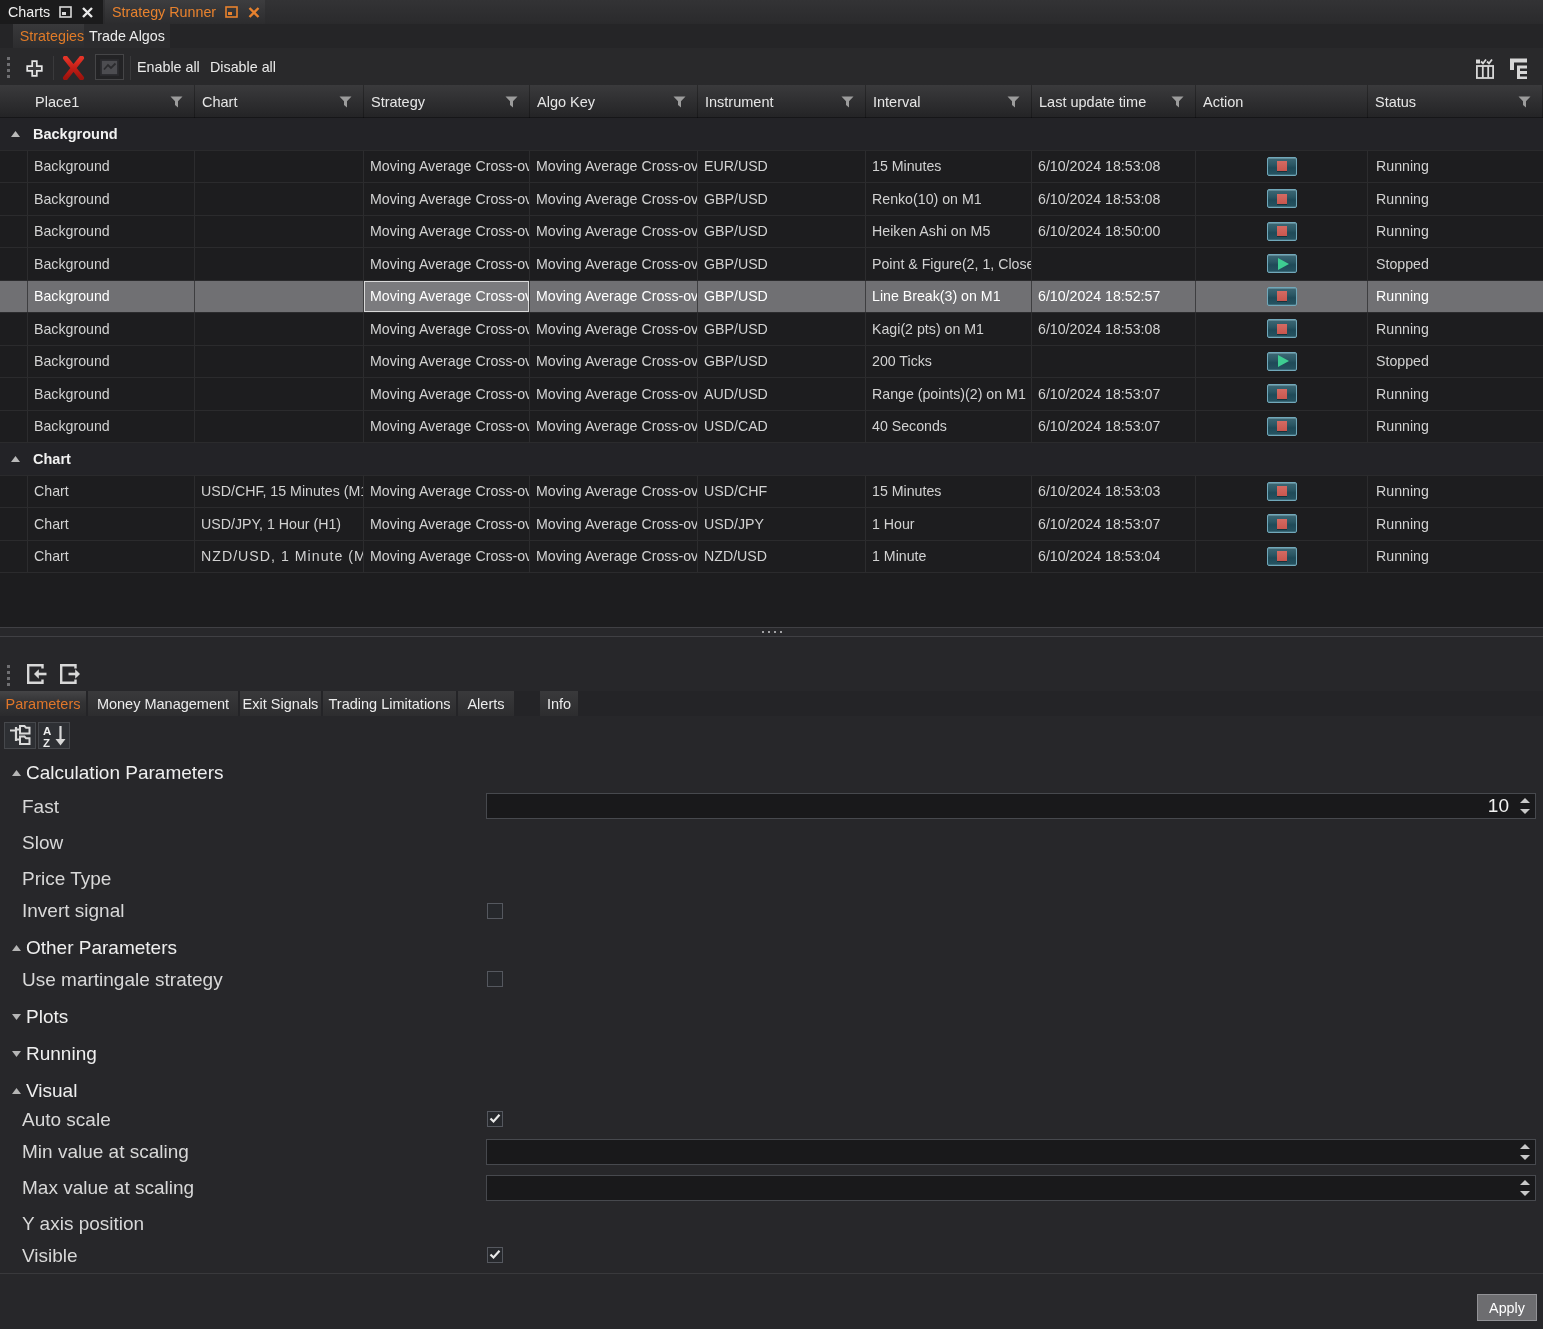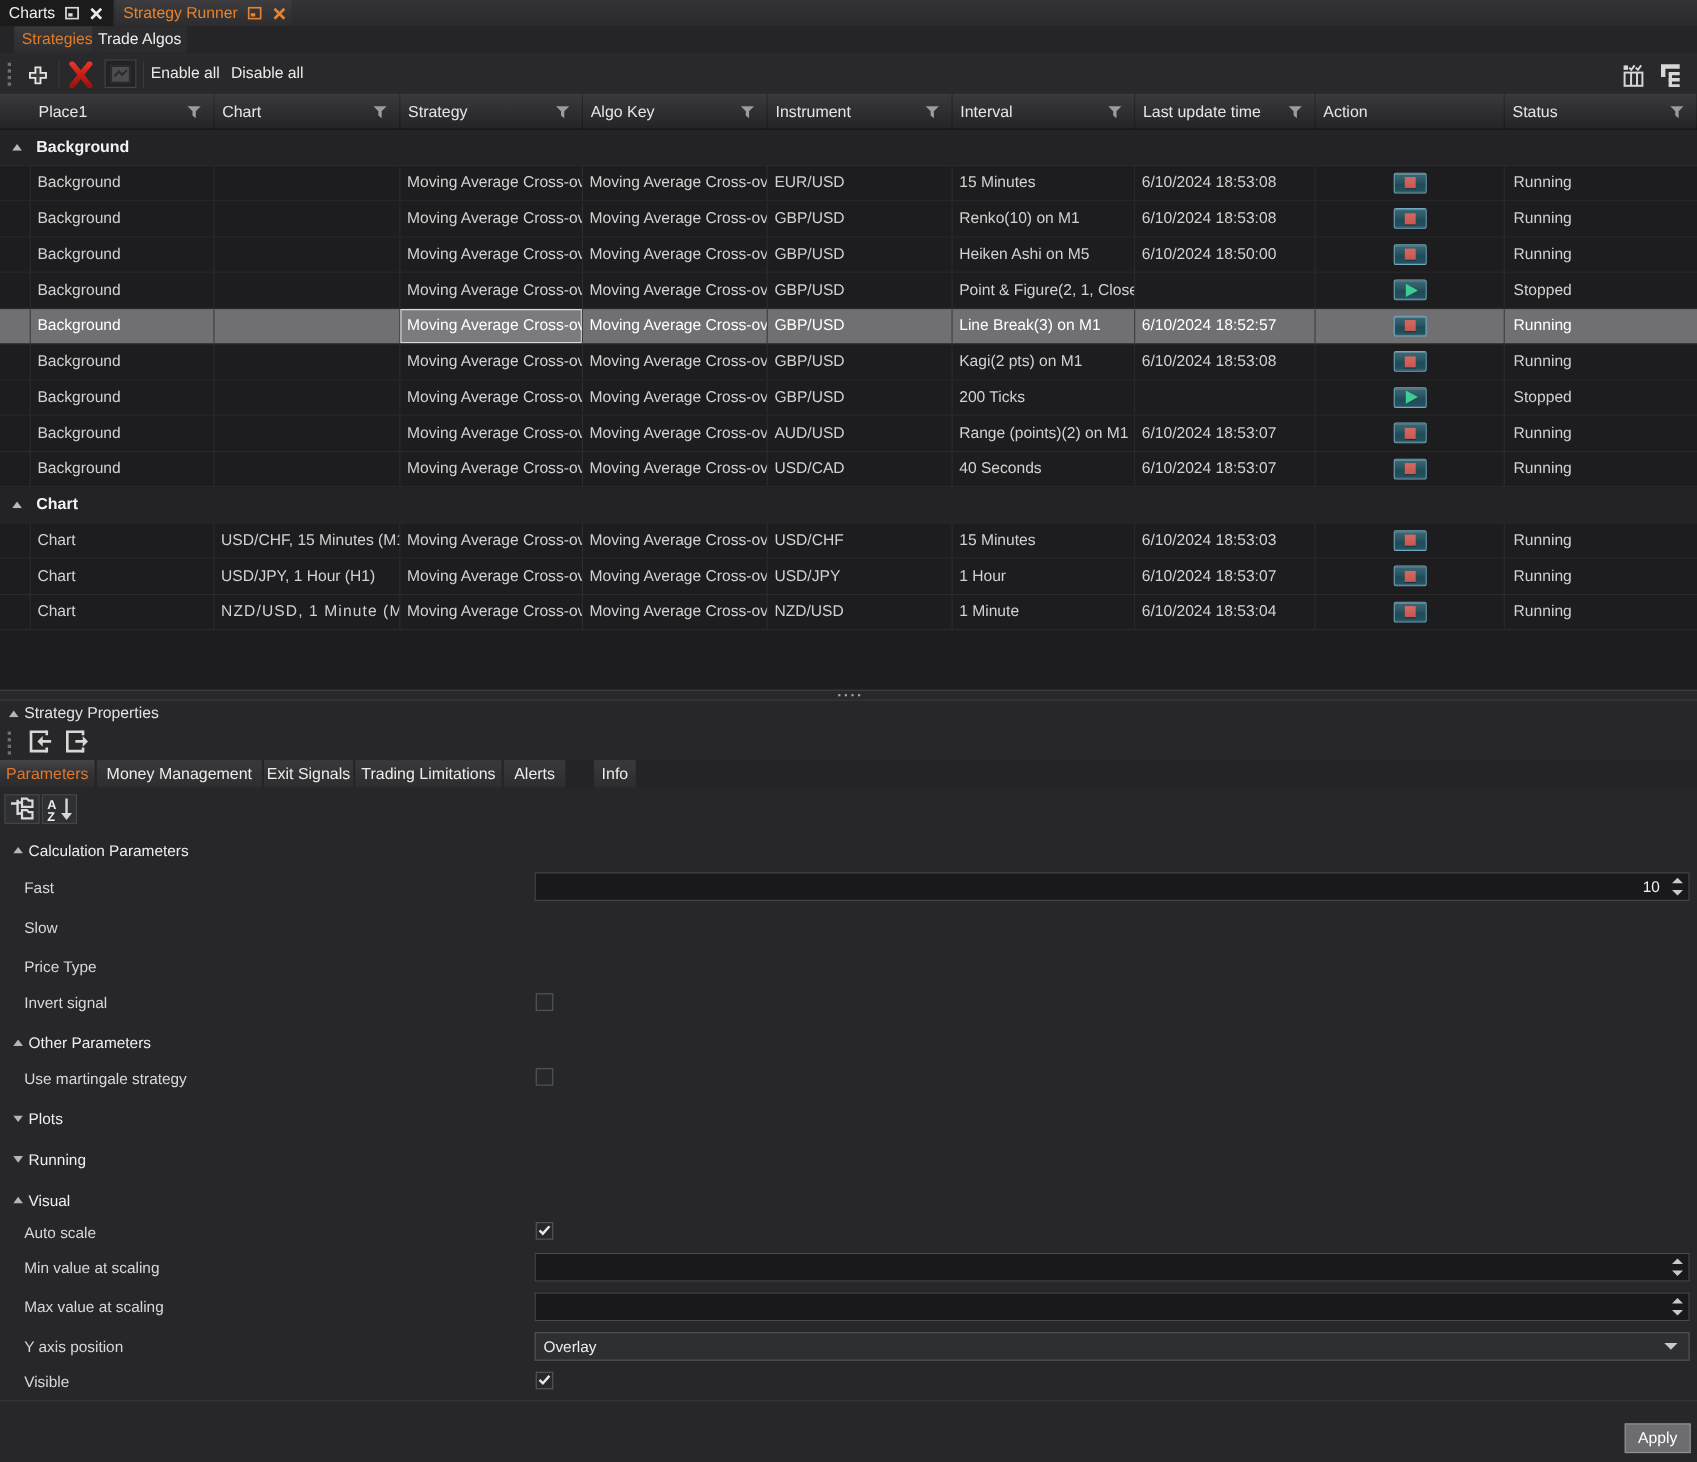--- a/index.html
+++ b/index.html
@@ -389,26 +389,20 @@
 </div>
 
 <div id="split">
     <i></i>
     <i></i>
     <i></i>
     <i></i>
   </div>
 
 <div id="props">
-  <div id="sphead">
-      <svg width="9" height="6" viewBox="0 0 9 6">
-        <path d="M4.5 0 L9 6 H0 Z" fill="#b5b5b5"></path>
-      </svg>
-      <span>Strategy Properties</span>
-    </div>
   <div class="grip" id="spgrip">
       <i></i>
       <i></i>
       <i></i>
       <i></i>
     </div>
   <div class="spicon" style="left:25px"><svg width="23" height="22" viewBox="0 0 23 22">
 <path d="M17.5 2.2 H3.2 V19.8 H17.5" fill="none" stroke="#d8d8d8" stroke-width="2.4"></path>
 <path d="M17.5 1 V5.5 M17.5 21 V16.5" stroke="#d8d8d8" stroke-width="2.4"></path>
 <path d="M21.5 11 H11" stroke="#d8d8d8" stroke-width="2.6"></path>
@@ -436,21 +430,21 @@
     </div>
   <div class="fbtn" style="left:38px">
       <svg width="27" height="24" viewBox="0 0 27 24">
 <text x="2" y="11" fill="#eeeeee" font-size="11.5" font-weight="bold" font-family="Liberation Sans">A</text>
 <text x="2" y="22.5" fill="#eeeeee" font-size="11.5" font-weight="bold" font-family="Liberation Sans">Z</text>
 <path d="M19.5 2 V18" stroke="#d8d8d8" stroke-width="2.2" fill="none"></path>
 <path d="M14.5 15 L19.5 21.5 L24.5 15 Z" fill="#d8d8d8"></path>
 </svg>
     </div>
 </div>
-<div id="pgrid" class="abs" style="left:0;top:0;width:1543px;height:1329px;font-size:14px;pointer-events:none">
+<div id="pgrid" class="abs" style="left:0;top:0;width:1543px;height:1329px;font-size:19px;pointer-events:none">
 <div class="pgroup" style="top:760.5px">
       <svg class="parr" width="9" height="6" viewBox="0 0 9 6">
         <path d="M4.5 0 L9 6 H0 Z" fill="#b5b5b5"></path>
       </svg>
       <span>Calculation Parameters</span>
     </div>
     <div class="plabel" style="top:794.5px">Fast</div>
     <div class="fld spin" style="top:793px">
       <span class="fval">10</span>
       <div class="spins">
@@ -504,24 +498,20 @@
     </div>
     <div class="plabel" style="top:1175.5px">Max value at scaling</div>
     <div class="fld spin" style="top:1175px">
       <span class="fval"></span>
       <div class="spins">
         <div class="tup"></div>
         <div class="tdn"></div>
       </div>
     </div>
     <div class="plabel" style="top:1211.5px">Y axis position</div>
-    <div class="fld combo" style="top:1211px">
-      <span class="cval">Overlay</span>
-      <div class="tdn cmb"></div>
-    </div>
     <div class="plabel" style="top:1243.5px">Visible</div>
     <div class="cb" style="top:1247px">
       <svg width="12" height="10" viewBox="0 0 12 10">
         <path d="M1.5 4.5 L4.5 7.5 L10.5 0.8" stroke="#e9e9e9" stroke-width="2.2" fill="none"></path>
       </svg>
     </div>
 </div>
 <div id="sepline" style="position:absolute;left:0;top:1273px"></div>
 <div id="apply" style="position:absolute;left:1477px;top:1294px">Apply</div>
 

